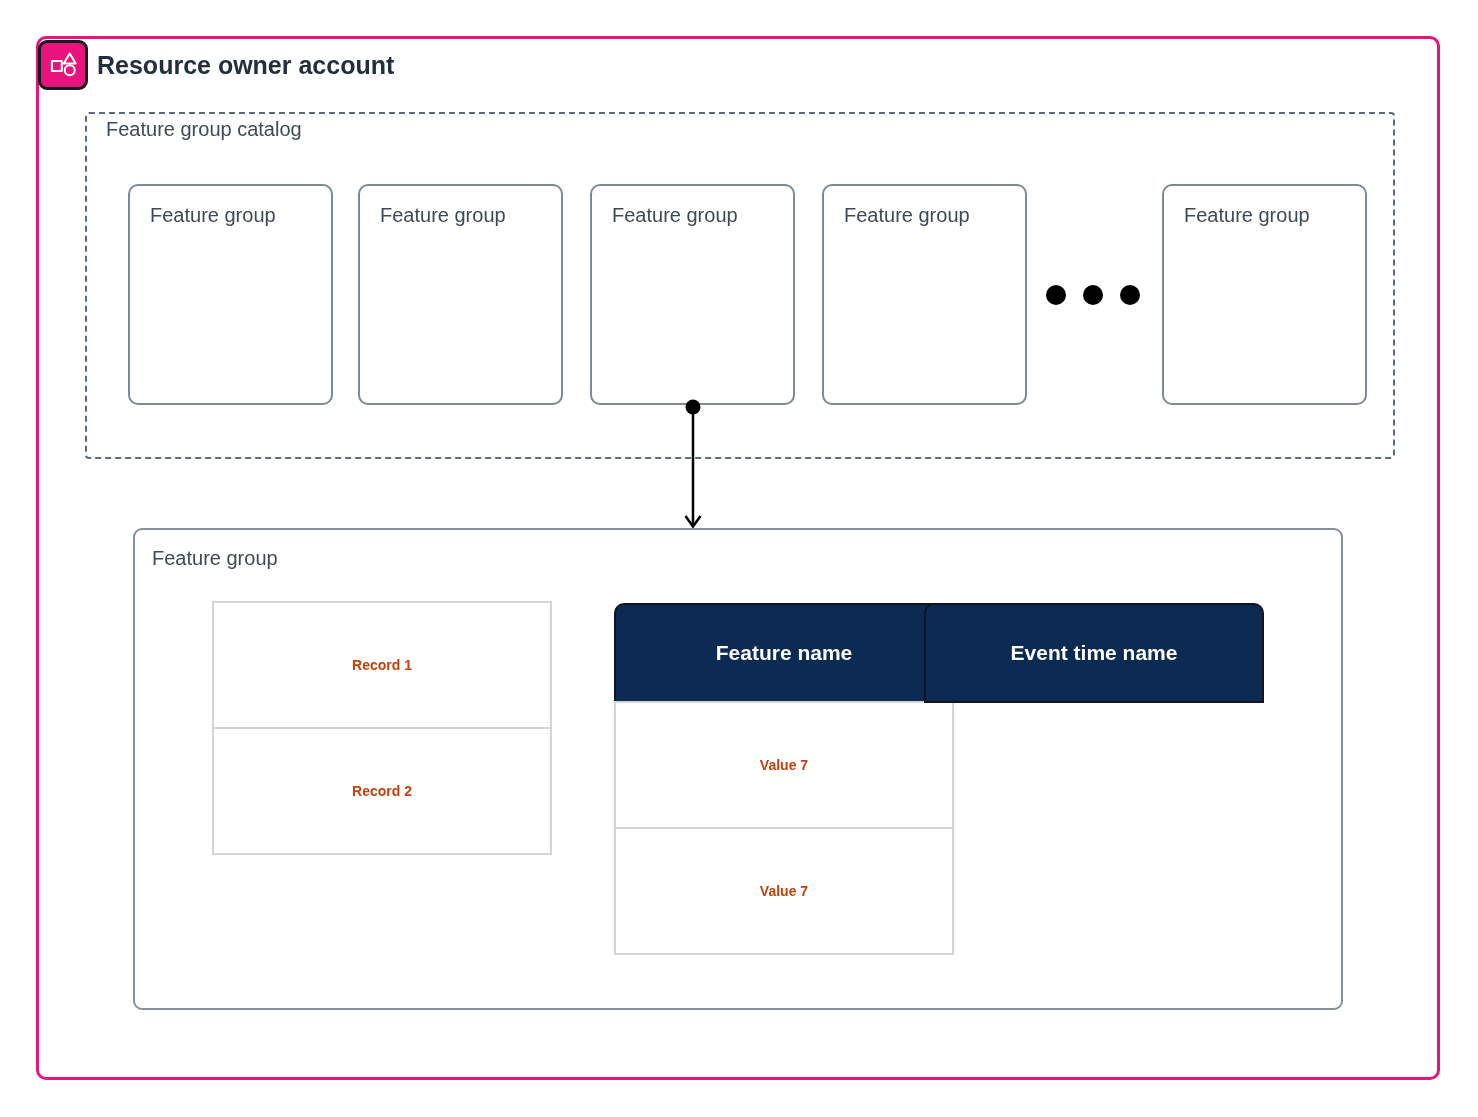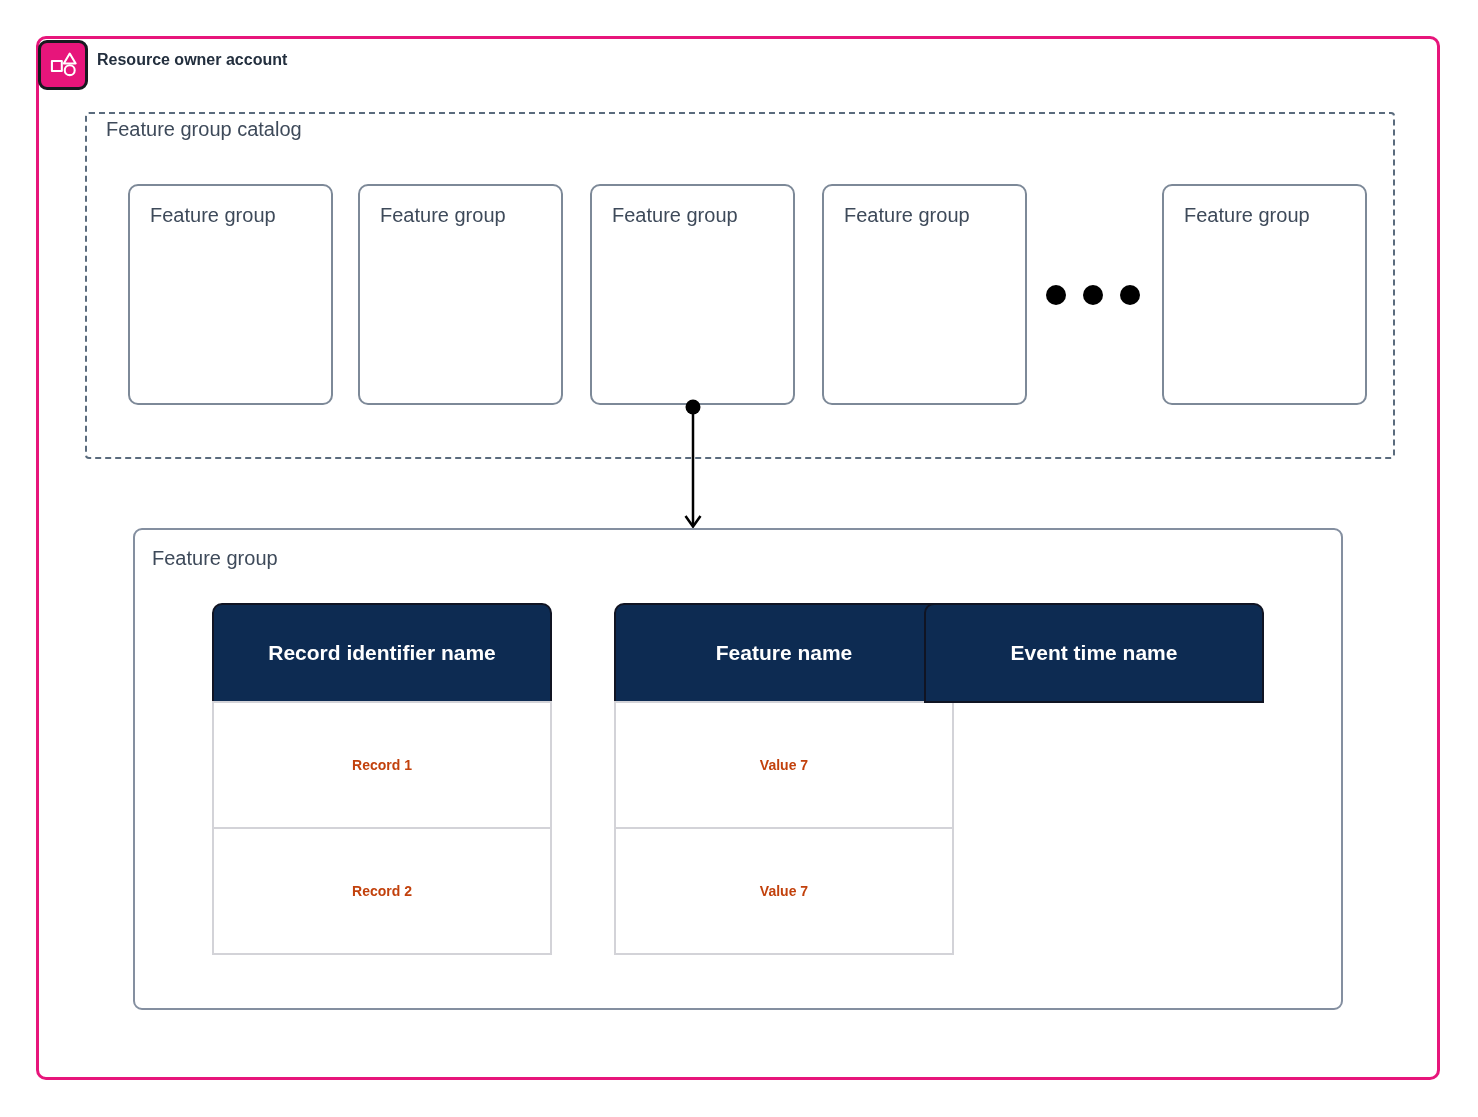--- a/index.html
+++ b/index.html
@@ -25,21 +25,21 @@
     left: 38px; top: 40px;
     width: 44px; height: 44px;
     background: #E7157B;
     border: 3px solid #16191F;
     border-radius: 9px;
     display: flex; align-items: center; justify-content: center;
   }
   .account-title {
     position: absolute;
     left: 97px; top: 51px;
-    font-size: 16px;
+    font-size: 25px;
     font-weight: bold;
     color: #232F3E;
   }
   
   .catalog-box {
     position: absolute;
     left: 85px; top: 112px;
     width: 1306px; height: 343px;
     border: 2px dashed #5A6B7D;
     border-radius: 4px;
@@ -174,21 +174,20 @@
   <svg class="connector" width="24" height="134">
     <circle cx="12" cy="9" r="7.5" fill="#000000"></circle>
     <line x1="12" y1="9" x2="12" y2="127" stroke="#000000" stroke-width="2.5"></line>
     <path d="M4.5 118 L12 128.5 L19.5 118" fill="none" stroke="#000000" stroke-width="2.5"></path>
   </svg>
 
   <div class="detail-box"></div>
   <div class="detail-label">Feature group</div>
 
   <div class="table-col col-1">
-    <div class="col-header">Record identifier name</div>
     <div class="col-cell">Record 1</div>
     <div class="col-cell">Record 2</div>
   </div>
 
   <div class="table-col col-2">
     <div class="col-header">Feature name</div>
     <div class="col-cell">Value 7</div>
     <div class="col-cell">Value 7</div>
   </div>
 

